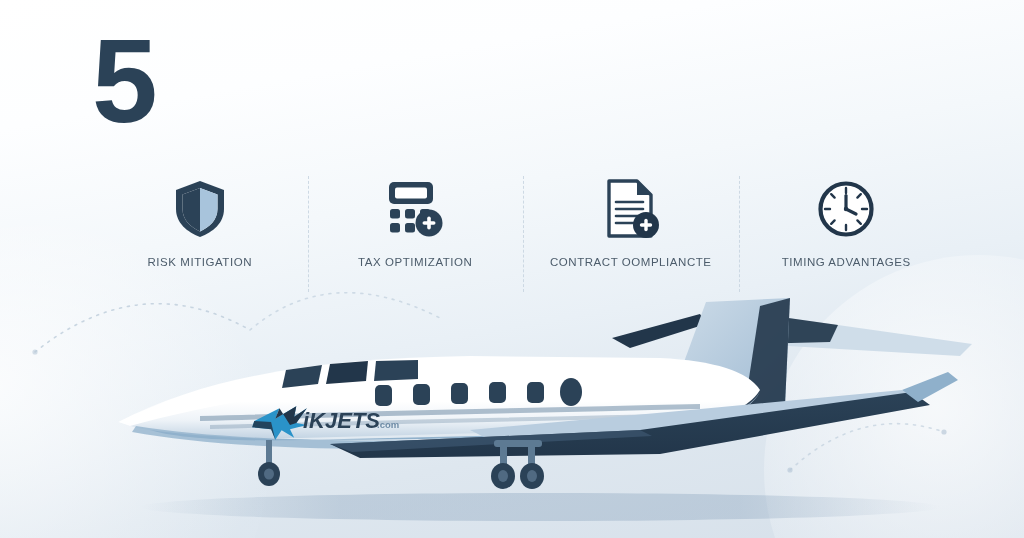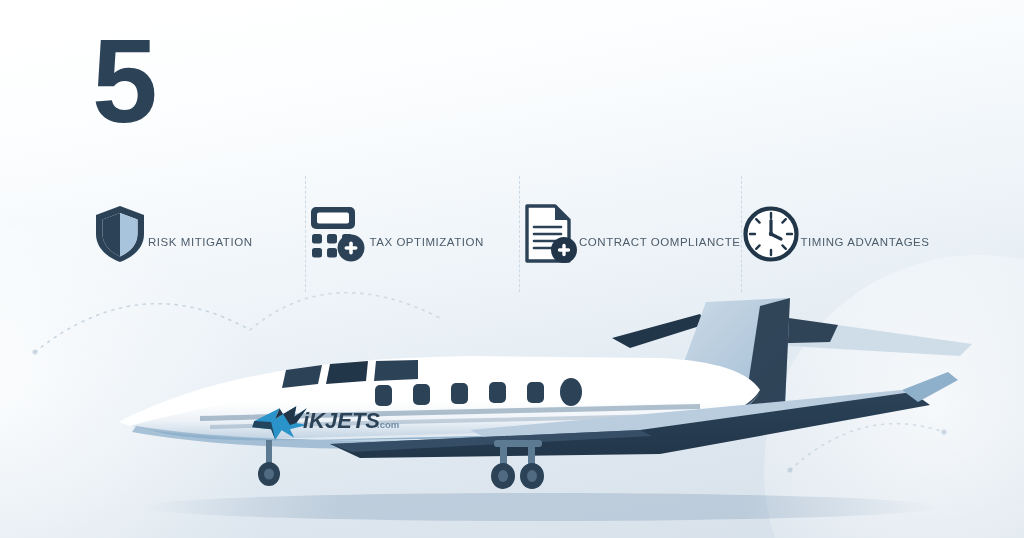--- a/index.html
+++ b/index.html
@@ -88,22 +88,21 @@
     left: 92px;
     top: 178px;
     width: 862px;
     height: 112px;
     display: flex;
   }
   .pillar {
     position: relative;
     flex: 1 1 0;
     display: flex;
-    flex-direction: row;
-    align-items: center;
+    flex-direction: column;
     justify-content: flex-start;
   }
   .pillar + .pillar::before {
     content: "";
     position: absolute;
     left: 0;
     top: -2px;
     bottom: -2px;
     width: 0;
     border-left: 1px dashed #c7d4e0;

